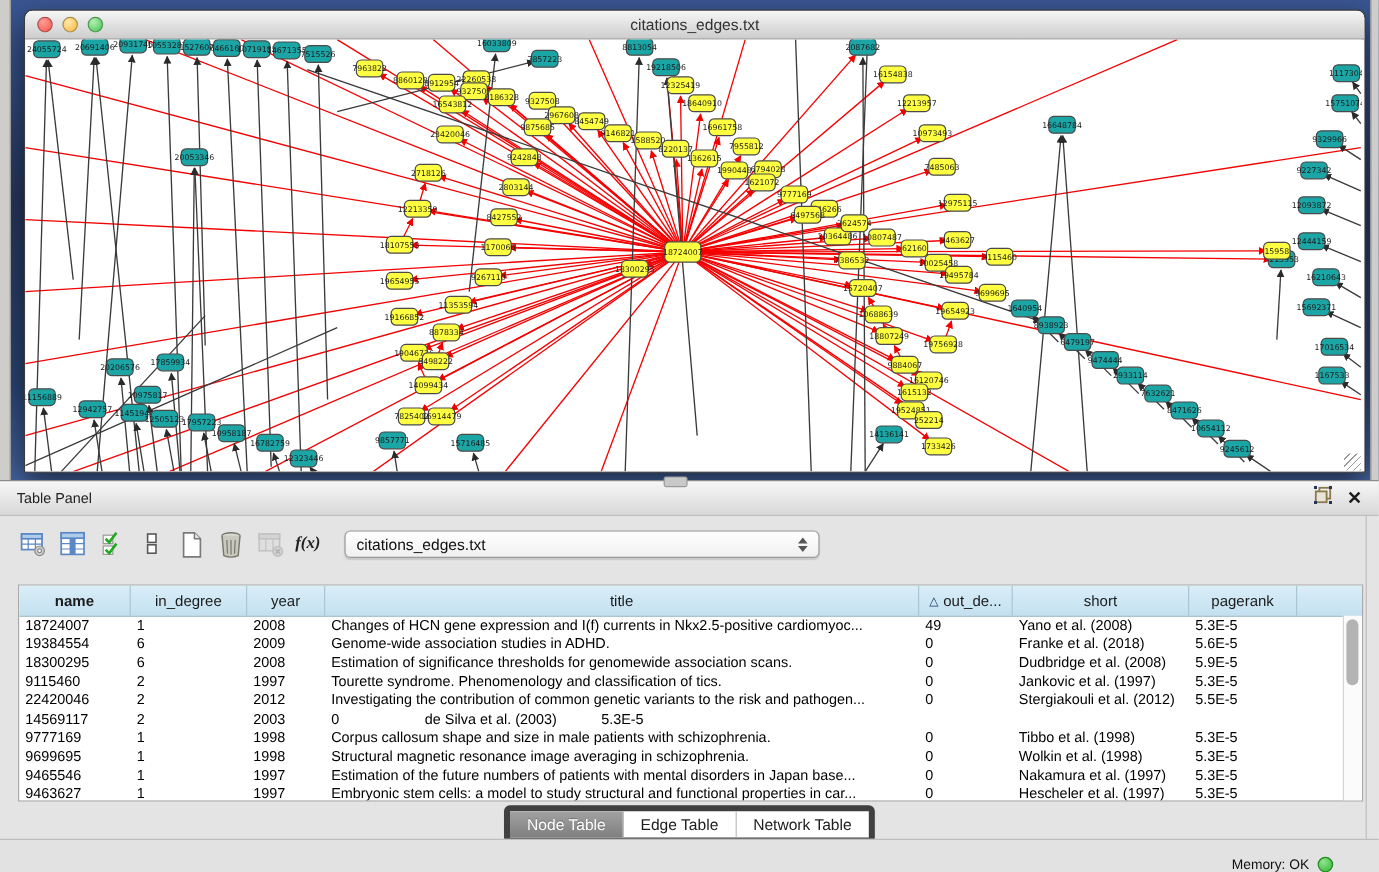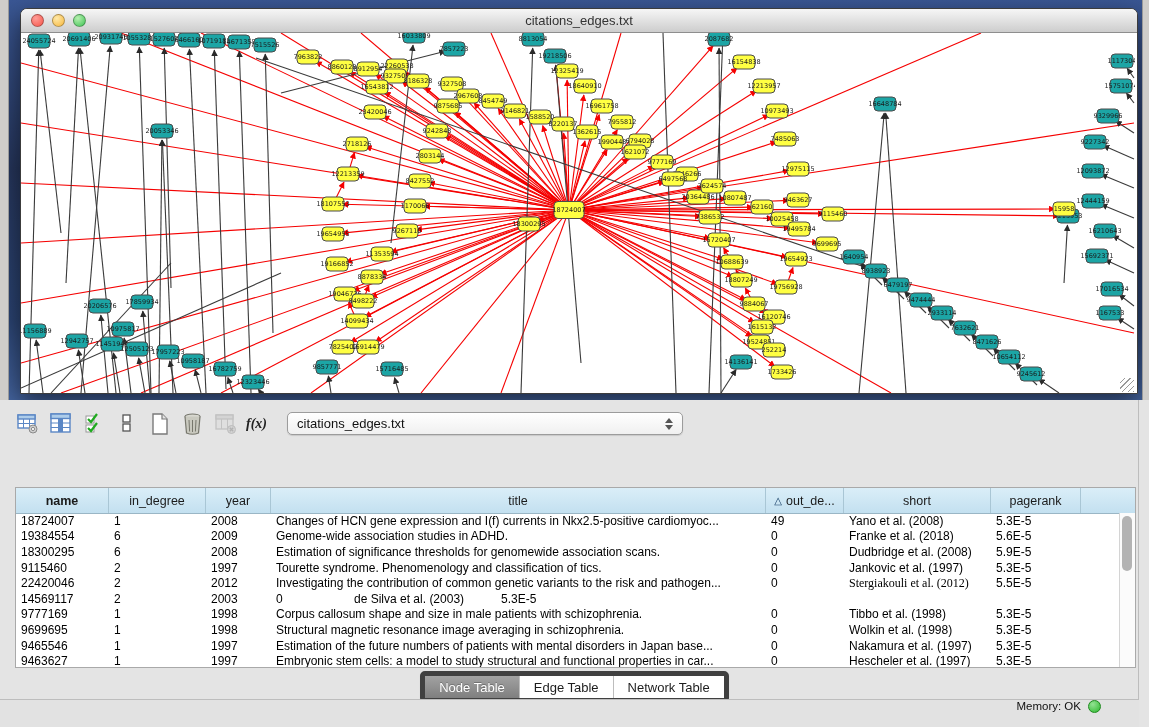--- a/index.html
+++ b/index.html
@@ -56,22 +56,22 @@
   .tr{display:flex;height:15.6px;font-size:12px;color:#000;align-items:center}
   .td{box-sizing:border-box;padding-left:5px;white-space:nowrap;overflow:hidden}
   .vscroll{position:absolute;top:25px;right:0;bottom:0;width:15px;background:#fbfbfb;border-left:1px solid #d4d4d4}
   .vthumb{position:absolute;top:3px;left:2px;width:10px;height:55px;border-radius:6px;background:#b3b3b3}
   .tabbar{position:absolute;left:0;right:0;top:271px;display:flex;justify-content:center}
   .seg{display:flex;border:5px solid #404040;border-radius:5px;overflow:hidden;background:#fff;height:22px;
        box-shadow:inset 0 1px 0 rgba(255,255,255,.8),0 1px 1px rgba(0,0,0,.15)}
   .seg-btn{padding:0 14px;font-size:13px;display:flex;align-items:center;color:#1d1d1d;border-right:1px solid #bdbdbd}
   .seg-btn:last-child{border-right:none}
   .seg-btn.sel{background:linear-gradient(#a2a2a2,#7f7f7f);color:#fff;text-shadow:0 -1px 0 rgba(0,0,0,.25)}
-  .statusbar{position:absolute;left:0;right:10px;bottom:0;height:27px;border-top:1px solid #bdbdbd;background:#e2e2e2;
-             display:flex;align-items:flex-start;justify-content:flex-end;padding-right:38px;gap:7px;font-size:11.5px;color:#111}
+  .statusbar{position:absolute;left:0;right:0;bottom:0;height:27px;border-top:1px solid #bdbdbd;background:#e2e2e2;
+             display:flex;align-items:flex-end;justify-content:flex-end;padding-right:38px;gap:7px;font-size:11.5px;color:#111}
   .memdot{width:13px;height:13px;border-radius:50%;background:radial-gradient(circle at 35% 30%,#93e293,#2eb82e);
           border:1px solid #1d8a1d;box-sizing:border-box}
 </style>
 </head>
 <body>
 
 <div class="desktop">
   <div class="net-window">
     <div class="titlebar">
       <div class="lights">
@@ -753,20 +753,37 @@
       </svg>
       <div class="resize-grip"></div>
     </div>
   </div>
 </div>
 <div class="edge-strip-l"></div>
 <div class="edge-strip-r"></div>
 
 <div class="table-panel">
   <div class="right-line"></div>
+  <div class="panel-hdr">
+    <div class="divider-grip"></div>
+    <span class="panel-title">Table Panel</span>
+    <div class="hdr-icons">
+      <span>
+        <svg width="15" height="15" viewBox="0 0 15 15">
+          <rect x="4.5" y="1.5" width="9" height="9" fill="none" stroke="#8a7a4a" stroke-width="1.5"></rect>
+          <rect x="1.5" y="4.5" width="9" height="9" fill="#e8e4d8" stroke="#8a7a4a" stroke-width="1.5"></rect>
+          <rect x="0" y="0" width="2.5" height="2.5" fill="#23355c"></rect>
+            <rect x="12.5" y="12.5" width="2.5" height="2.5" fill="#23355c"></rect>
+          <rect x="12.5" y="0" width="2.5" height="2.5" fill="#23355c"></rect>
+            <rect x="0" y="12.5" width="2.5" height="2.5" fill="#23355c"></rect>
+        </svg>
+      </span>
+      <span class="close-x">✕</span>
+    </div>
+  </div>
 
   <div class="toolbar">
     <span class="tbtn">
       <svg width="23" height="23" viewBox="0 0 23 23">
         <rect x="2" y="3" width="17" height="13" fill="#fff" stroke="#5b87c5" stroke-width="1.4"></rect>
         <rect x="2" y="3" width="17" height="4" fill="#aecdea" stroke="#5b87c5" stroke-width="1.4"></rect>
         <line x1="7.5" y1="7" x2="7.5" y2="16" stroke="#5b87c5"></line>
           <line x1="13.5" y1="7" x2="13.5" y2="16" stroke="#5b87c5"></line>
         <line x1="2" y1="11.5" x2="19" y2="11.5" stroke="#5b87c5"></line>
         <circle cx="17" cy="17" r="4" fill="#cfcfcf" stroke="#8a8a8a"></circle>
@@ -892,21 +909,21 @@
           <div class="td" style="width: 78px;">0</div>
           <div class="td" style="width: 147px;">Jankovic et al. (1997)</div>
           <div class="td" style="width: 90px;">5.3E-5</div>
         </div>
         <div class="tr">
           <div class="td" style="width: 93px;">22420046</div>
           <div class="td" style="width: 97px;">2</div>
           <div class="td" style="width: 65px;">2012</div>
           <div class="td" style="width: 495px;">Investigating the contribution of common genetic variants to the risk and pathogen...</div>
           <div class="td" style="width: 78px;">0</div>
-          <div class="td" style="width: 147px; font-family: Liberation Serif, serif;">Stergiakouli et al. (2012)</div>
+          <div class="td" style="width: 147px;">Stergiakouli et al. (2012)</div>
           <div class="td" style="width: 90px;">5.5E-5</div>
         </div>
         <div class="tr">
           <div class="td" style="width: 93px;">14569117</div>
           <div class="td" style="width: 97px;">2</div>
           <div class="td" style="width: 65px;">2003</div>
           <div class="td" style="width: 78px;">0</div>
           <div class="td" style="width: 147px;">de Silva et al. (2003)</div>
           <div class="td" style="width: 90px;">5.3E-5</div>
         </div>

